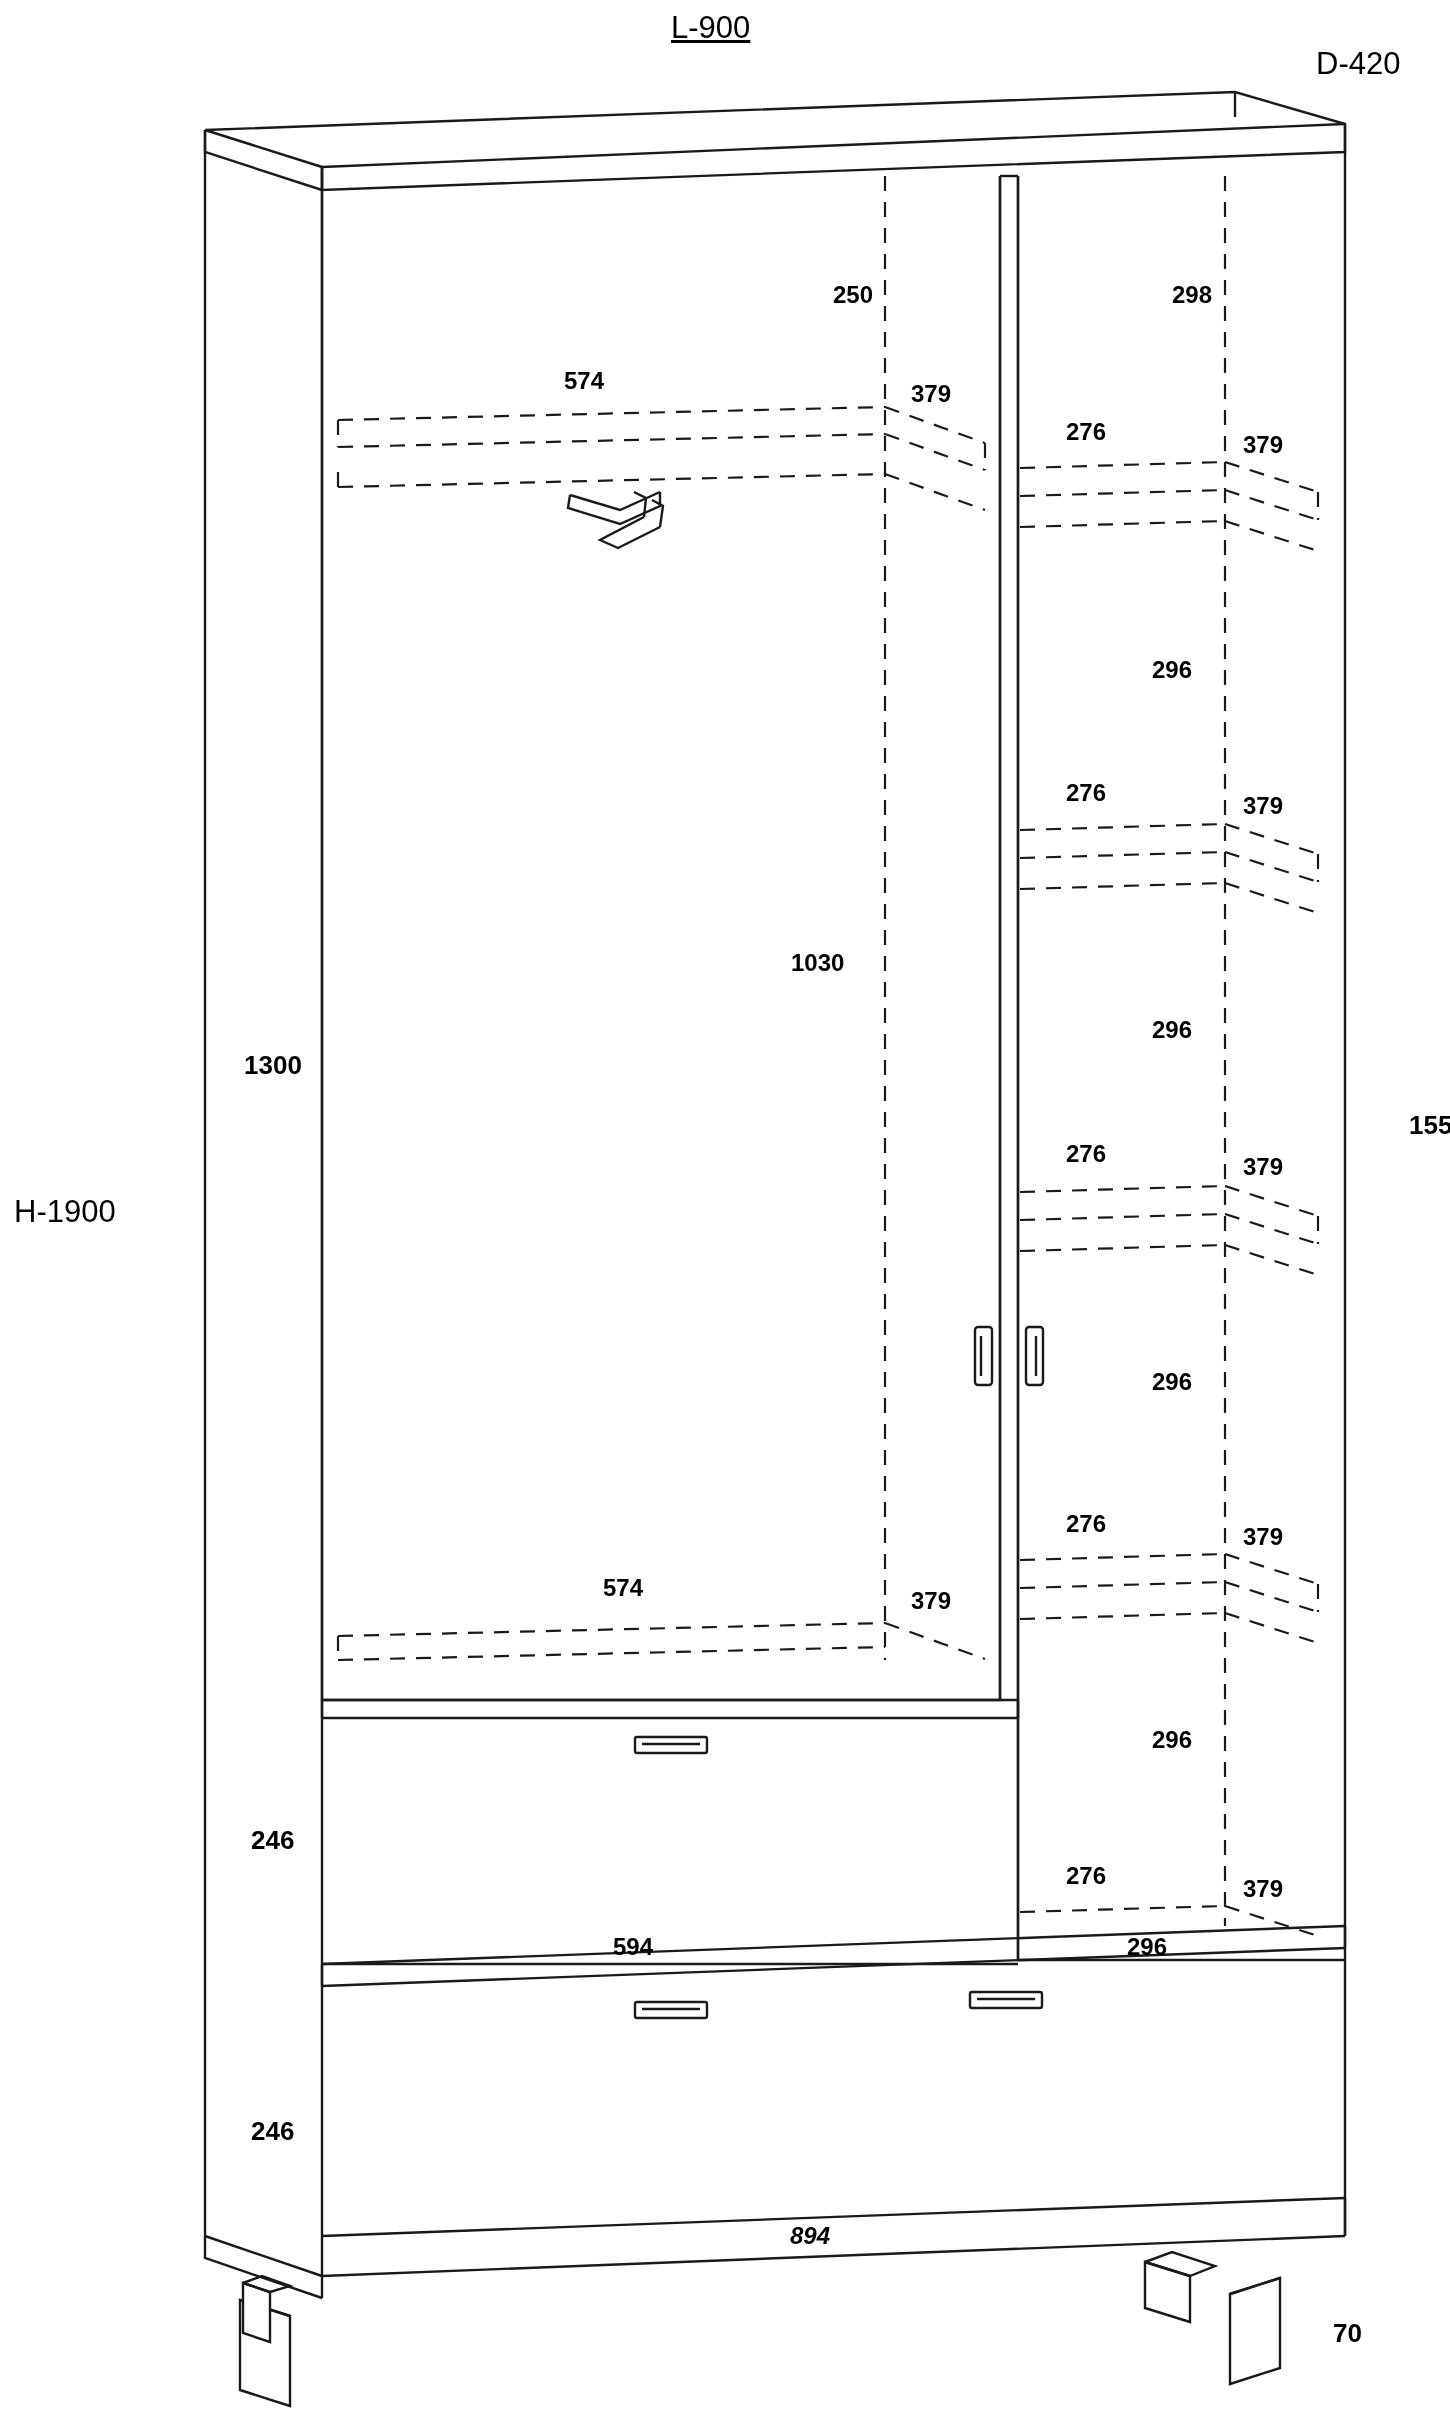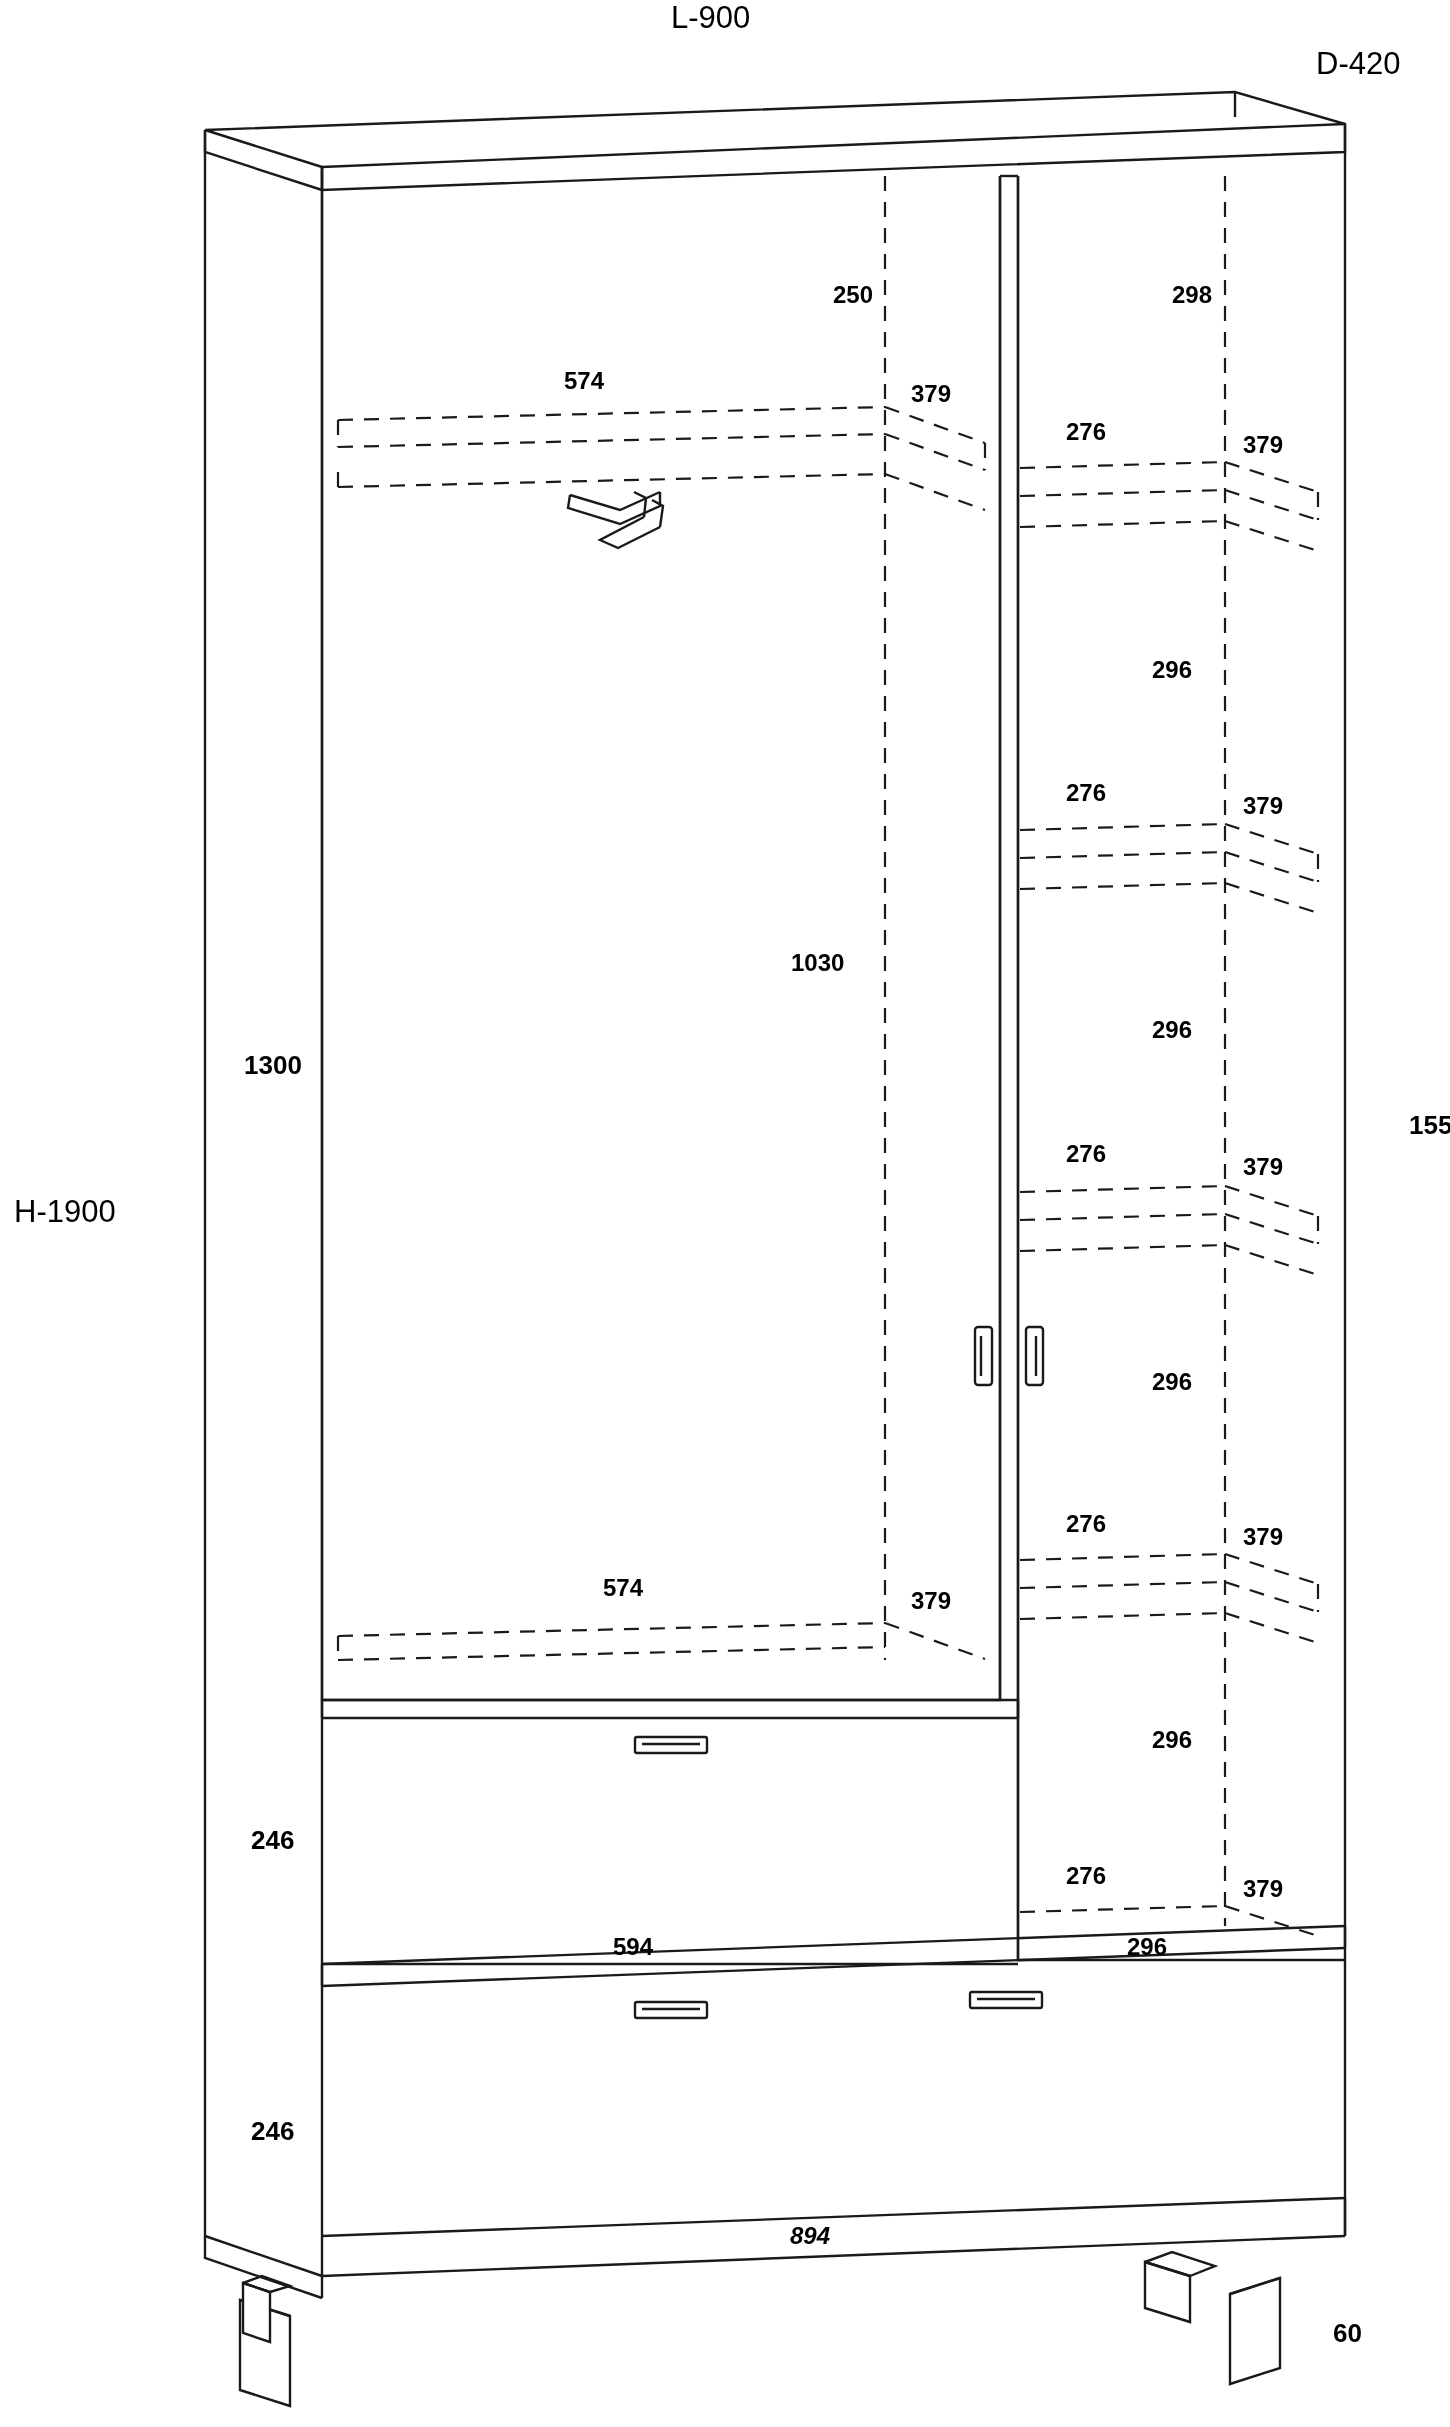--- a/index.html
+++ b/index.html
@@ -222,29 +222,29 @@
     <g fill="none" stroke="#1a1a1a" stroke-width="2.4">
       <path d="M644,517 L600,540 L618,548 L660,527"></path>
       <path d="M644,517 L646,498"></path>
       <path d="M646,498 L634,492"></path>
       <path d="M660,527 L663,506 L652,500"></path>
       <path d="M570,495 L620,510 L660,492"></path>
       <path d="M570,495 L568,508 L620,524 L660,506 L660,492"></path>
     </g>
   </svg>
 
-  <div class="lbl lbl-outer" style="left:671px; top:2px;">L-900</div>
+  <div class="lbl lbl-outer" style="left:671px; top:12px;text-decoration:underline;">L-900</div>
   <div class="lbl lbl-outer" style="left:1316px; top:48px;text-align:center;">D-420</div>
   <div class="lbl lbl-outer" style="left:14px; top:1196px;">H-1900</div>
 
   <div class="lbl lbl-side" style="left:244px; top:1052px;">1300</div>
   <div class="lbl lbl-side" style="left:1362px; top:1112px;margin-left:47px;">1550</div>
   <div class="lbl lbl-side" style="left:251px; top:1827px;">246</div>
   <div class="lbl lbl-side" style="left:251px; top:2118px;">246</div>
-  <div class="lbl lbl-side" style="left:1333px; top:2320px;">60</div>
+  <div class="lbl lbl-side" style="left:1333px; top:2320px;">70</div>
 
   <div class="lbl lbl-dim" style="left:833px; top:283px;">250</div>
   <div class="lbl lbl-dim" style="left:1172px; top:283px;">298</div>
   <div class="lbl lbl-dim" style="left:791px; top:951px;">1030</div>
   <div class="lbl lbl-dim" style="left:613px; top:1935px;">594</div>
   <div class="lbl lbl-dim" style="left:790px; top:2224px;font-style:italic;">894</div>
 
   <div class="lbl lbl-dim" style="left:564px; top:369px;">574</div>
   <div class="lbl lbl-dim" style="left:911px; top:382px;">379</div>
   <div class="lbl lbl-dim" style="left:603px; top:1576px;">574</div>

